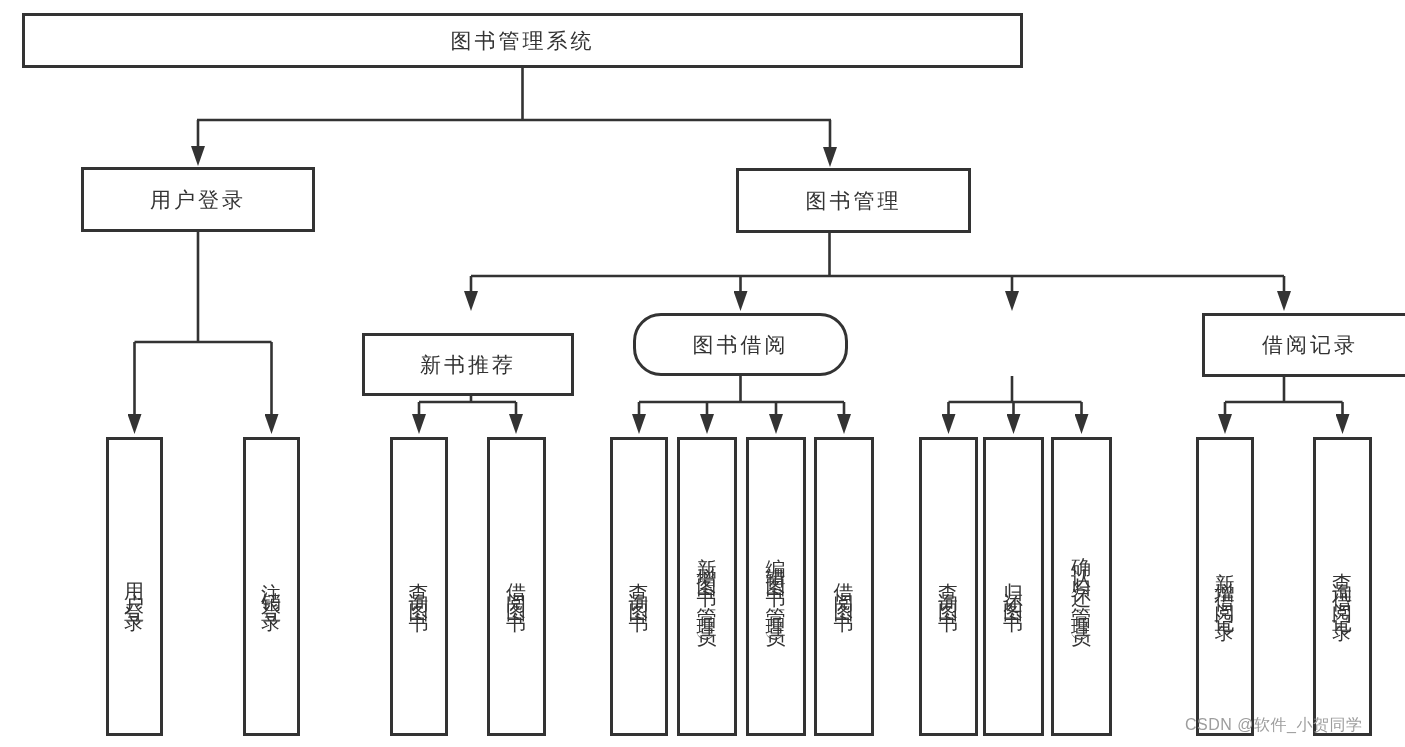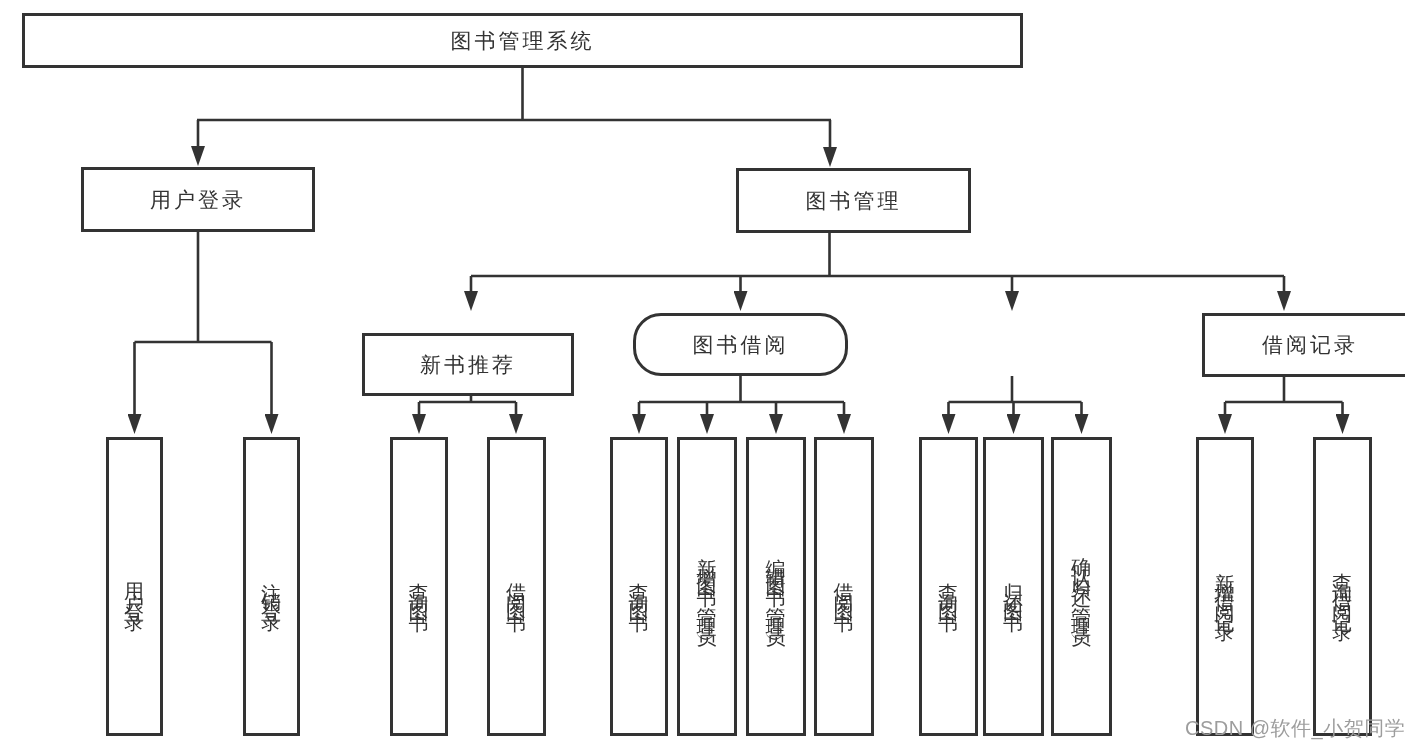--- a/index.html
+++ b/index.html
@@ -19,21 +19,21 @@
     color:var(--text,#333333); font-size:21px; letter-spacing:3px;
     white-space:nowrap;
   }
   .vnode { font-size:20px; letter-spacing:0; }
   .vnode .vtext {
     writing-mode:vertical-rl; text-orientation:mixed;
     letter-spacing:10px; line-height:1.1; white-space:nowrap;
   }
   .watermark {
     position:absolute; left:1185px; top:715px; z-index:5;
-    color:var(--watermark,#9d9d9d); font-size:20px; letter-spacing:0.5px;
+    color:var(--watermark,#9d9d9d); font-size:16px; letter-spacing:0.5px;
     white-space:nowrap;
   }
 </style>
 </head>
 <body>
 
 <div class="canvas">
 
   <svg class="connectors" width="1405" height="747" viewBox="0 0 1405 747">
     <defs>

